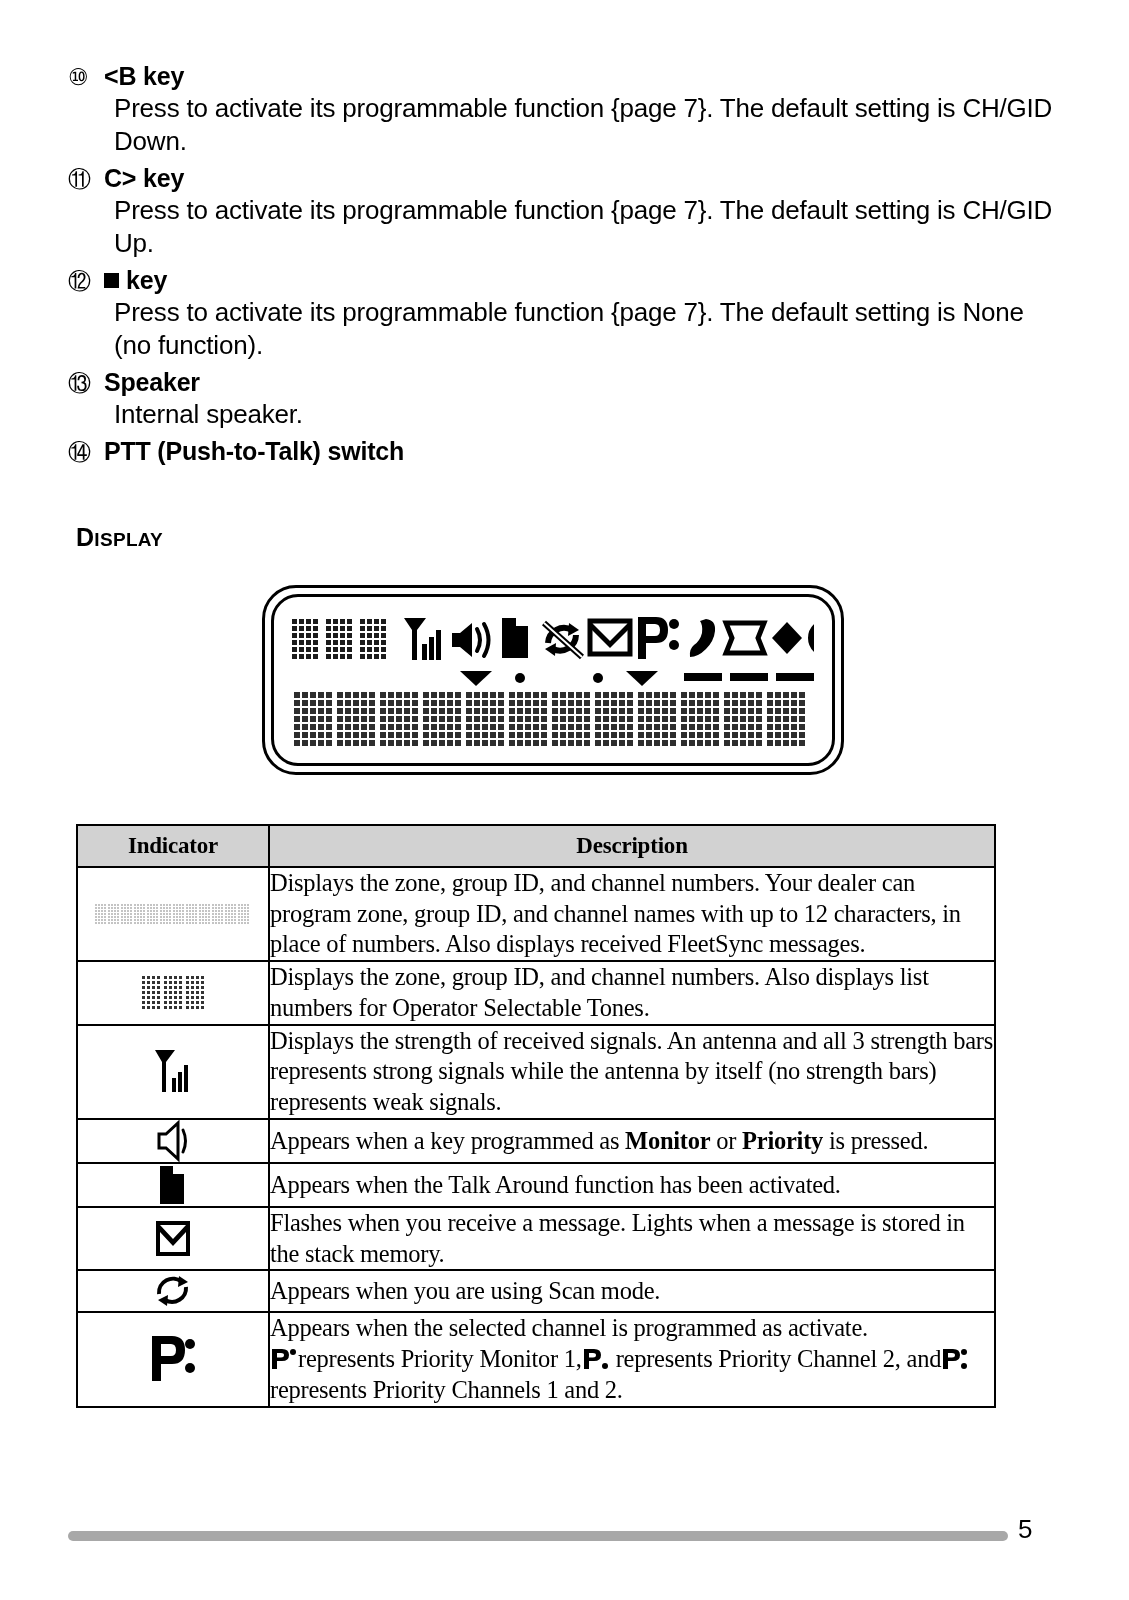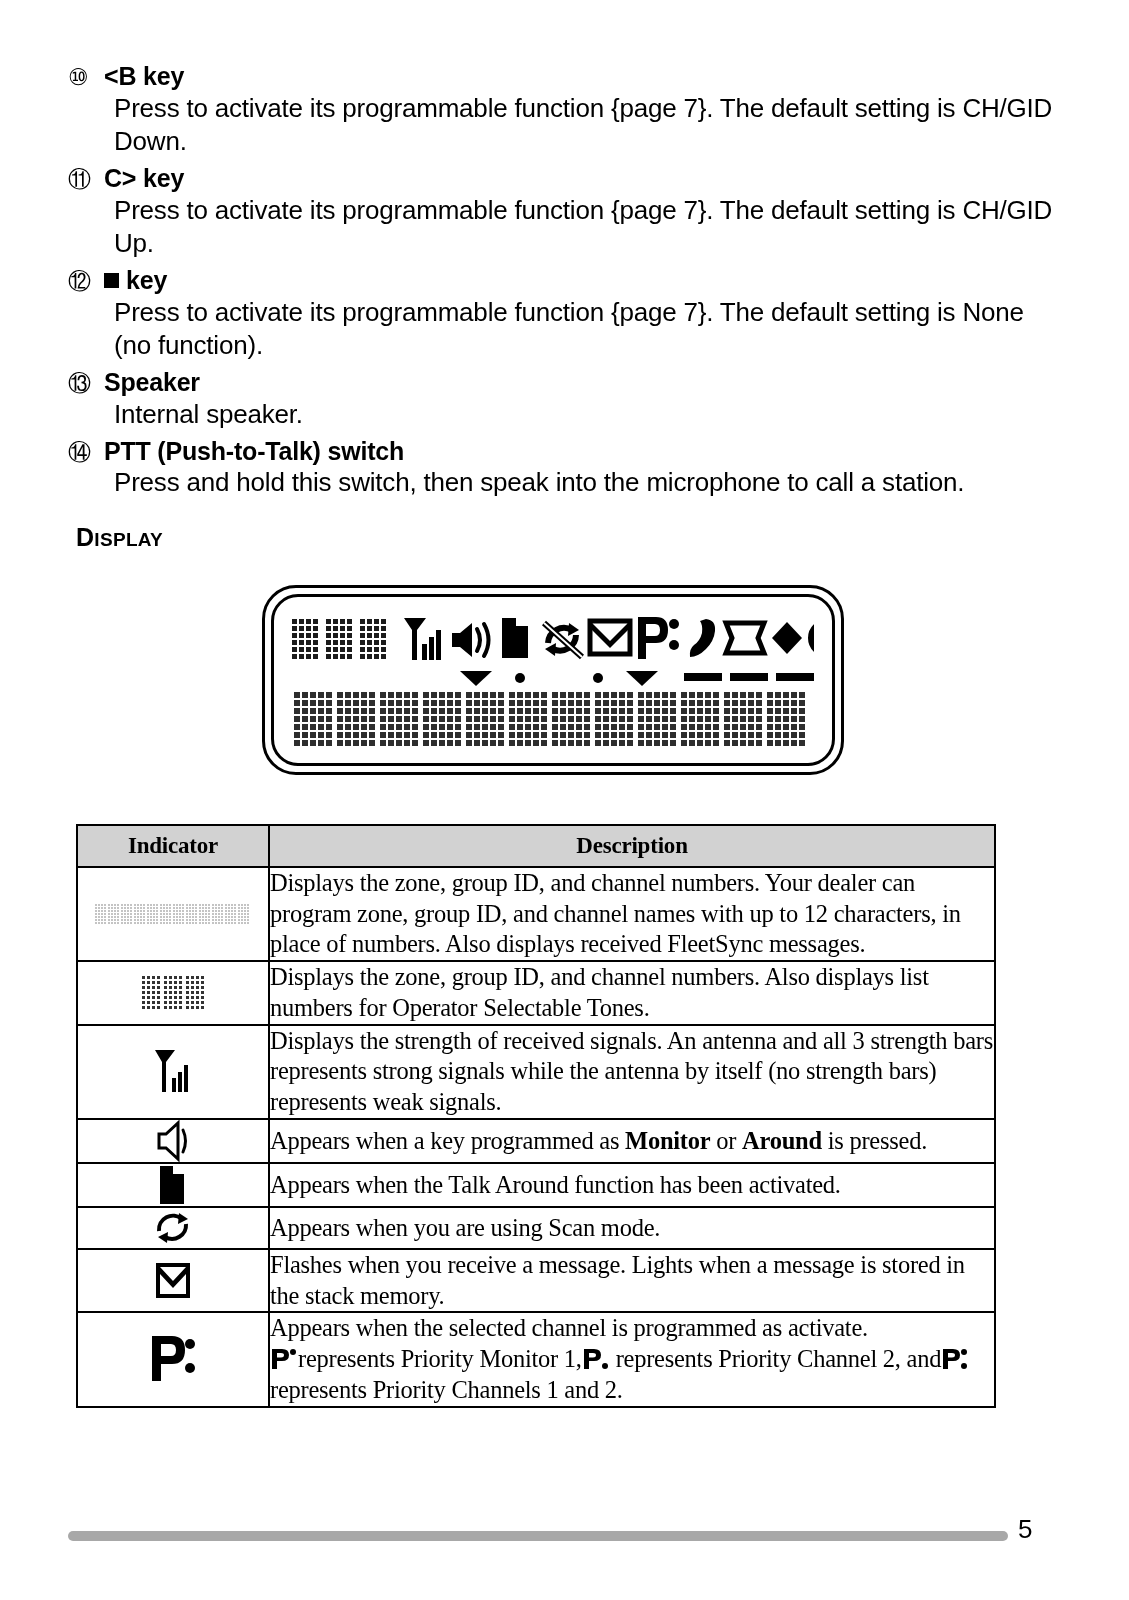--- a/index.html
+++ b/index.html
@@ -241,21 +241,20 @@
         <span class="item-title">Speaker</span>
       </div>
       <div class="item-body">Internal speaker.</div>
     </div>
 
     <div class="item">
       <div class="item-head">
         <span class="circnum">⑭</span>
         <span class="item-title">PTT (Push-to-Talk) switch</span>
       </div>
-      <div class="item-body">Press and hold this switch, then speak into the microphone to call a station.</div>
     </div>
 
   </div>
 
   <div class="display-heading">
     <span class="cap">D</span><span class="small">ISPLAY</span>
   </div>
 
   <div class="lcd-wrap">
     <div class="lcd-outer"></div>
@@ -596,52 +595,52 @@
         <td class="cell-desc">Displays the strength of received signals.  An antenna and all 3 strength bars represents strong signals while the antenna by itself (no strength bars) represents weak signals.</td>
       </tr>
 
       <tr>
         <td class="cell-ind">
           <svg class="ind-svg" width="34" height="42" viewBox="0 0 34 42">
             <path d="M3,14 L3,28 L10,28 L22,39 L22,3 L10,14 Z" fill="none" stroke="#000" stroke-width="3"></path>
             <path d="M27,10 Q32,21 27,32" stroke="#000" stroke-width="3" fill="none" stroke-linecap="round"></path>
           </svg>
         </td>
-        <td class="cell-desc"><span>Appears when a key programmed as </span><b>Monitor</b><span> or </span><b>Around</b><span> is pressed.</span></td>
+        <td class="cell-desc"><span>Appears when a key programmed as </span><b>Monitor</b><span> or </span><b>Priority</b><span> is pressed.</span></td>
       </tr>
 
       <tr>
         <td class="cell-ind">
           <svg class="ind-svg" width="28" height="42" viewBox="0 0 28 42">
             <path d="M1,2 L14,2 L14,10 L25,10 L25,40 L1,40 Z" fill="#000"></path>
           </svg>
         </td>
         <td class="cell-desc">Appears when the Talk Around function has been activated.</td>
+      </tr>
+
+      <tr>
+        <td class="cell-ind">
+          <svg class="ind-svg" width="36" height="38" viewBox="0 0 36 38">
+            <rect x="3" y="3" width="30" height="31" fill="none" stroke="#000" stroke-width="4"></rect>
+            <path d="M5,5 L18,19 L31,5 L31,12 L18,26 L5,12 Z" fill="#000"></path>
+          </svg>
+        </td>
+        <td class="cell-desc">Flashes when you receive a message.  Lights when a message is stored in the stack memory.</td>
       </tr>
 
       <tr>
         <td class="cell-ind">
           <svg class="ind-svg" width="40" height="40" viewBox="0 0 40 40">
             <path d="M6,23 A14,14 0 0 1 29,11" stroke="#000" stroke-width="4" fill="none"></path>
             <path d="M33,16 A14,14 0 0 1 12,29" stroke="#000" stroke-width="4" fill="none"></path>
             <path d="M26,5 L35,11 L25,16 Z" fill="#000"></path>
             <path d="M14,35 L5,29 L15,24 Z" fill="#000"></path>
           </svg>
         </td>
         <td class="cell-desc">Appears when you are using Scan mode.</td>
-      </tr>
-
-      <tr>
-        <td class="cell-ind">
-          <svg class="ind-svg" width="36" height="38" viewBox="0 0 36 38">
-            <rect x="3" y="3" width="30" height="31" fill="none" stroke="#000" stroke-width="4"></rect>
-            <path d="M5,5 L18,19 L31,5 L31,12 L18,26 L5,12 Z" fill="#000"></path>
-          </svg>
-        </td>
-        <td class="cell-desc">Flashes when you receive a message.  Lights when a message is stored in the stack memory.</td>
       </tr>
 
       <tr>
         <td class="cell-ind">
           <svg class="ind-svg" width="46" height="52" viewBox="0 0 46 52">
             <path d="M2,3 L2,48 L11,48 L11,31 L22,31 Q35,31 35,17 Q35,3 22,3 Z M11,11 L21,11 Q26,11 26,17 Q26,23 21,23 L11,23 Z" fill="#000"></path>
             <circle cx="40" cy="11" r="5" fill="#000"></circle>
             <circle cx="40" cy="35" r="5" fill="#000"></circle>
           </svg>
         </td>

